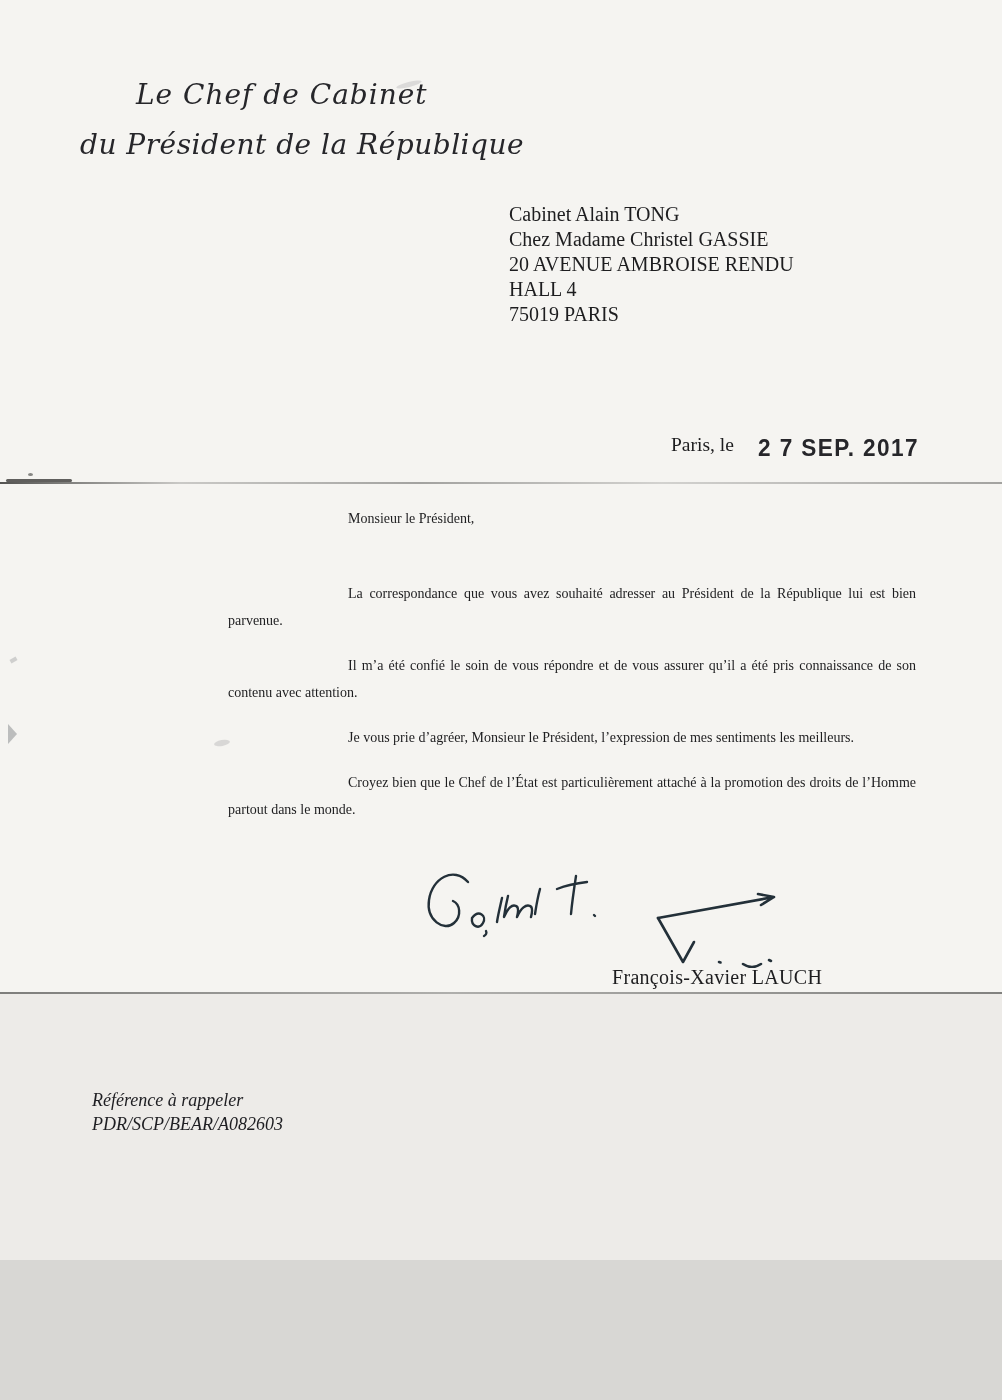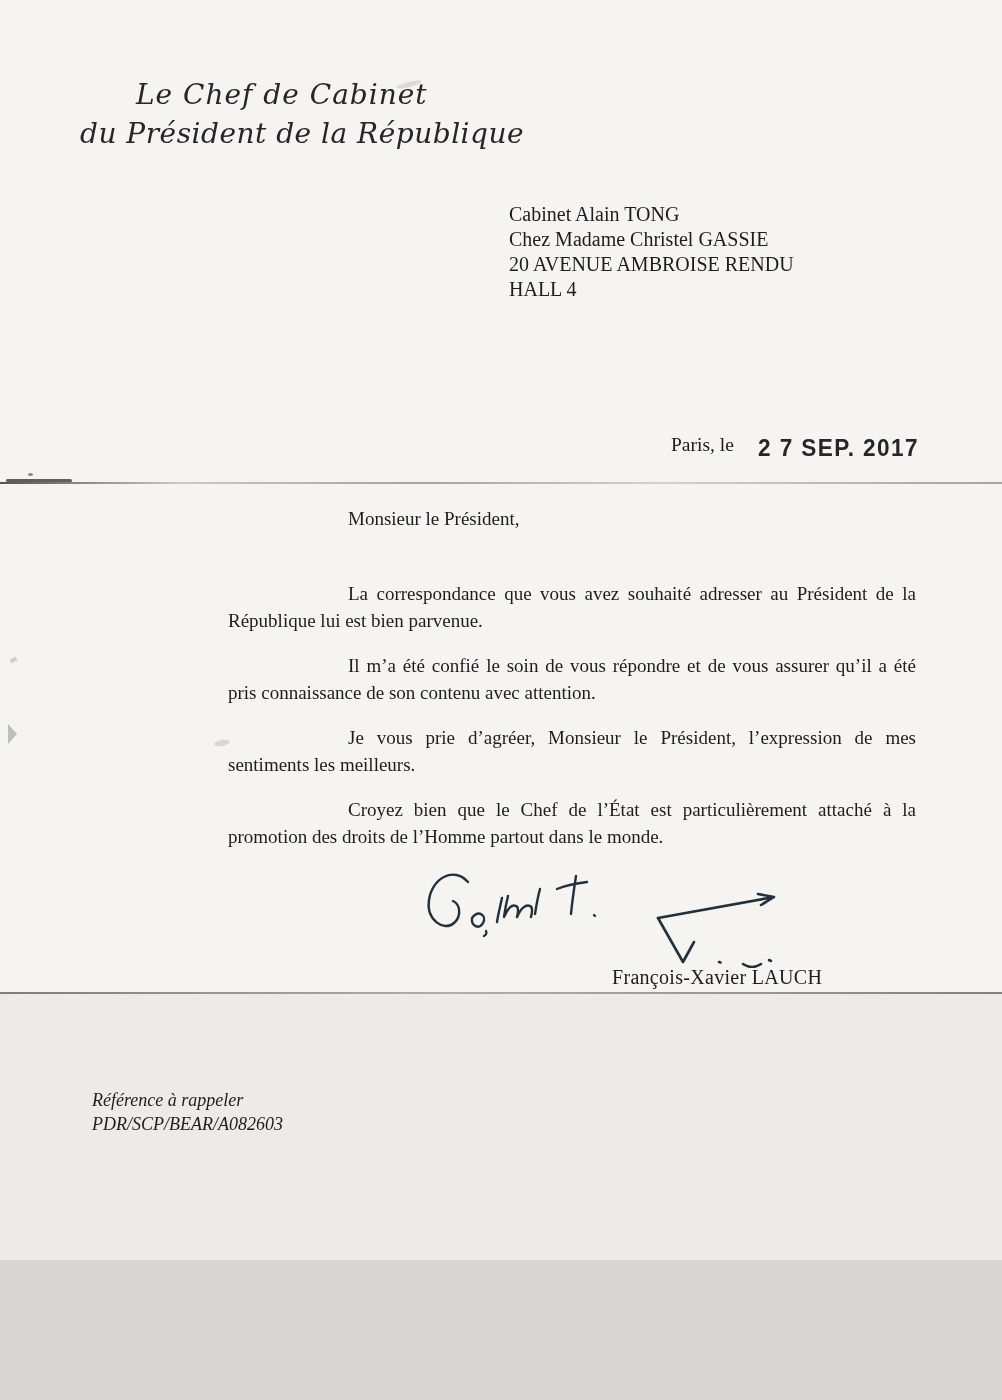--- a/index.html
+++ b/index.html
@@ -18,21 +18,21 @@
     background: rgba(188, 186, 180, 0.14);
   }
   
   .letterhead {
     position: absolute; left: 80px; top: 78px;
     font-family: "DejaVu Serif", serif;
     font-style: italic;
     color: #26262a;
   }
   .lh1 { font-size: 28px; margin-left: 56px; letter-spacing: 1px; }
-  .lh2 { font-size: 28px; margin-top: 6px; letter-spacing: 0.5px; }
+  .lh2 { font-size: 28px; margin-top: 17px; letter-spacing: 0.5px; }
   
   .recipient {
     position: absolute; left: 509px; top: 202px;
     font-size: 20px; line-height: 25px;
   }
   
   .dateline {
     position: absolute; left: 671px; top: 434px;
     display: flex; align-items: flex-start; gap: 24px;
   }
@@ -82,21 +82,21 @@
     transform: rotate(-10deg);
   }
   .smudge-lh {
     position: absolute; left: 396px; top: 82px; width: 26px; height: 5px;
     background: rgba(160,160,162,0.30); border-radius: 50%;
     transform: rotate(-14deg);
   }
   
   .body-text {
     position: absolute; left: 228px; top: 505px; width: 688px;
-    font-size: 19px; line-height: 27px; font-family: Liberation Serif, serif;
+    font-size: 14px; line-height: 27px; font-family: Liberation Serif, serif;
   }
   .salutation { text-indent: 120px; margin: 0 0 48px 0; }
   .para { text-indent: 120px; text-align: justify; margin: 0 0 18px 0; }
   
   .sig-scribble { position: absolute; left: 424px; top: 868px; }
   .sig-mark     { position: absolute; left: 648px; top: 886px; }
   .sig-name {
     position: absolute; left: 612px; top: 966px;
     font-size: 20px; letter-spacing: 0.3px;
   }
@@ -120,20 +120,21 @@
     <div class="lh1">Le Chef de Cabinet</div>
     <div class="lh2">du Président de la République</div>
   </header>
   <div class="smudge-lh"></div>
 
   <section class="recipient">
     <div>Cabinet Alain TONG</div>
     <div>Chez Madame Christel GASSIE</div>
     <div>20 AVENUE AMBROISE RENDU</div>
     <div>HALL 4</div>
+    <div>75019 PARIS</div>
   </section>
 
   <div class="dateline">
     <span class="date-place">Paris, le</span>
     <span class="date-stamp">2 7 SEP. 2017</span>
   </div>
 
   <div class="scanline scanline-1"></div>
   <div class="line1-dash"></div>
   <div class="line1-dot"></div>

